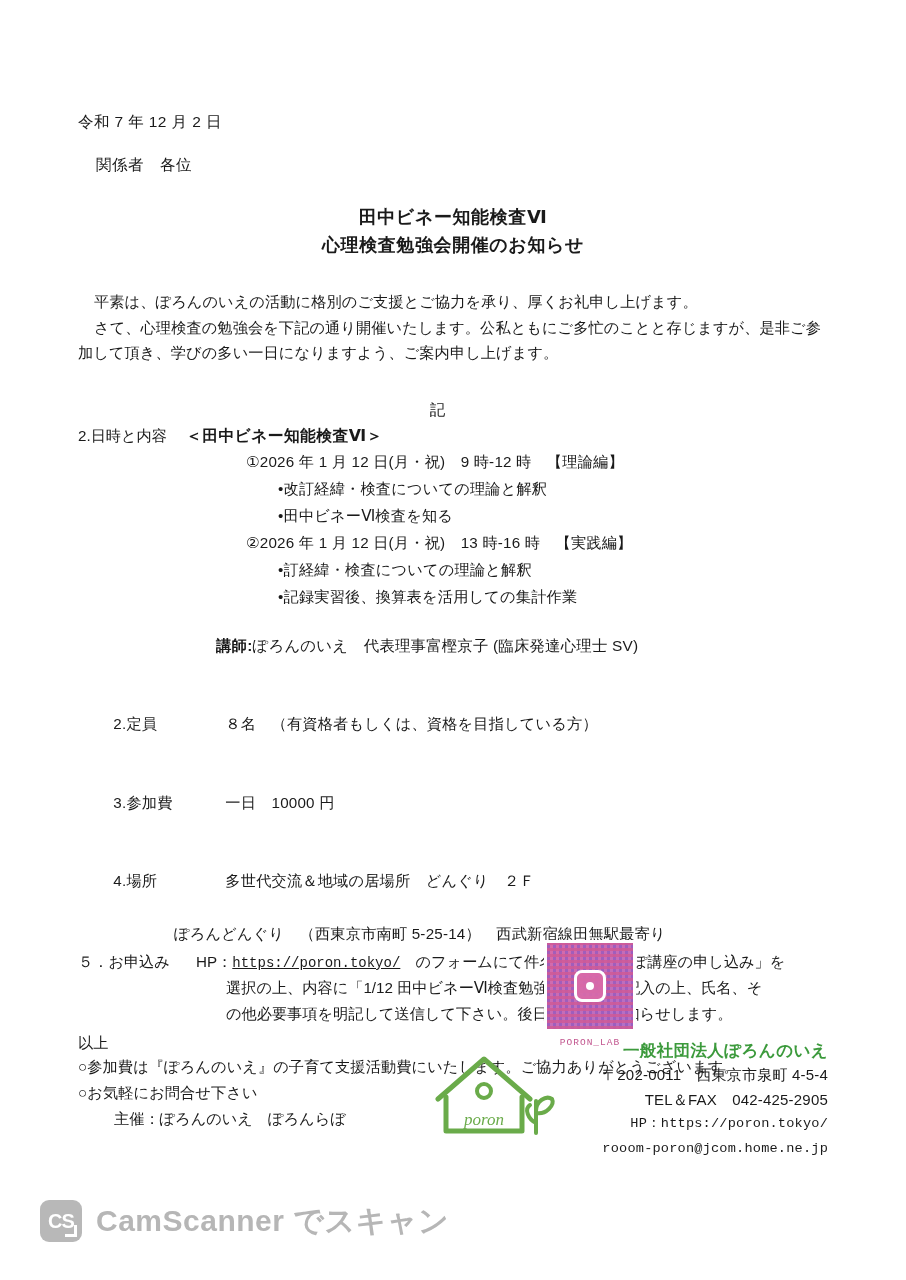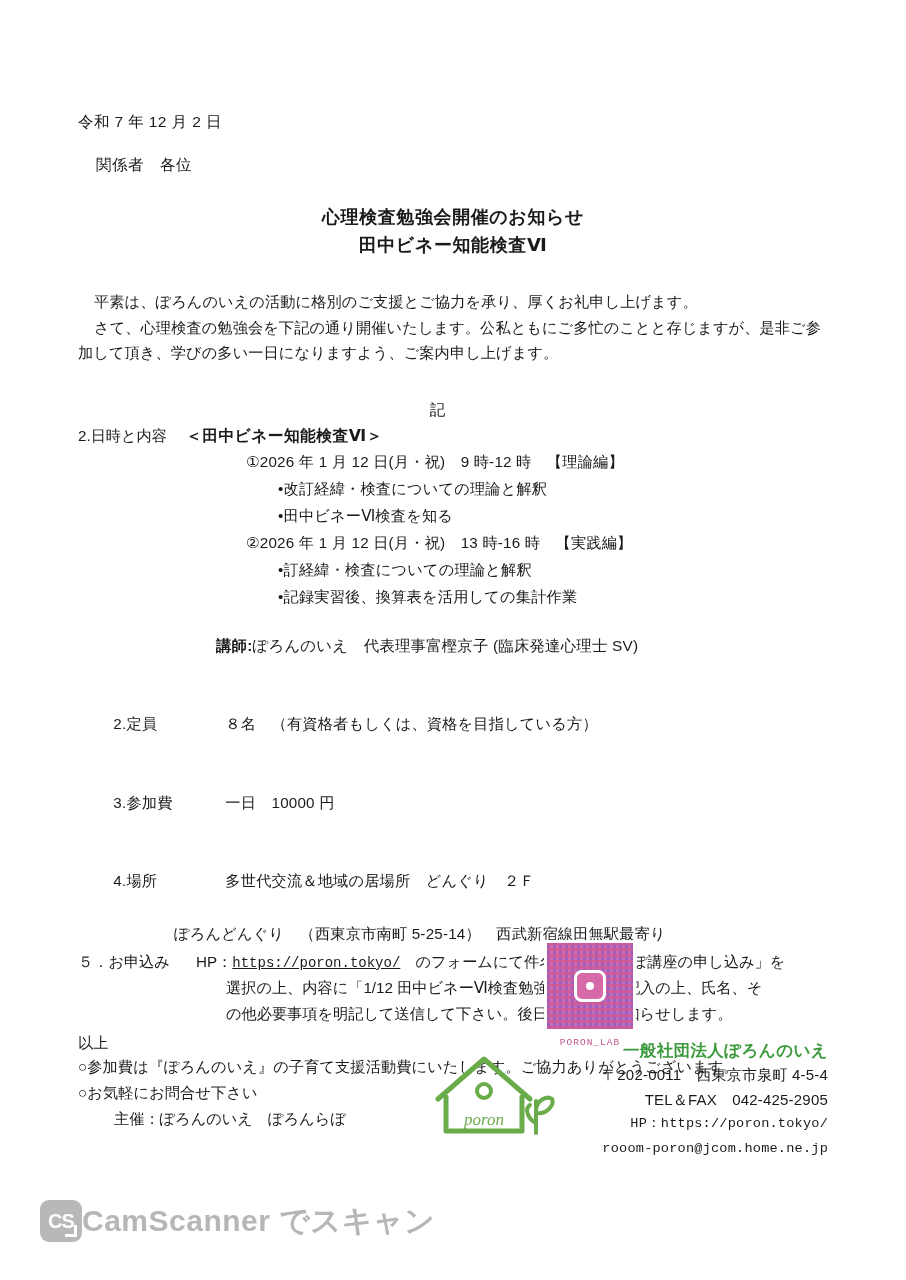--- a/index.html
+++ b/index.html
@@ -238,20 +238,21 @@
     line-height: 1.8;
     letter-spacing: 0.2px;
   }
   
   .watermark {
     position: absolute;
     left: 40px;
     bottom: 38px;
     display: flex;
     align-items: center;
+    gap: 14px;
     opacity: 0.62;
   }
   .cs-badge {
     width: 42px;
     height: 42px;
     border-radius: 9px;
     background: #8e8e8e;
     color: #ffffff;
     font-weight: bold;
     font-size: 20px;
@@ -283,22 +284,22 @@
 
 <div class="page">
 
   <div class="doc">
 
     <div class="date-line">令和 7 年 12 月 2 日</div>
 
     <div class="addressee">関係者　各位</div>
 
     <div class="title-block">
+      <div>田中ビネー知能検査Ⅵ</div>
       <div>心理検査勉強会開催のお知らせ</div>
-      <div>田中ビネー知能検査Ⅵ</div>
     </div>
 
     <div class="para first">平素は、ぽろんのいえの活動に格別のご支援とご協力を承り、厚くお礼申し上げます。</div>
     <div class="para second">さて、心理検査の勉強会を下記の通り開催いたします。公私ともにご多忙のことと存じますが、是非ご参加して頂き、学びの多い一日になりますよう、ご案内申し上げます。</div>
 
     <div class="ki">記</div>
 
     <div class="item-row item-1">
       <span class="item-num">2.日時と内容</span><span class="sub-head">＜田中ビネー知能検査Ⅵ＞</span>
     </div>

